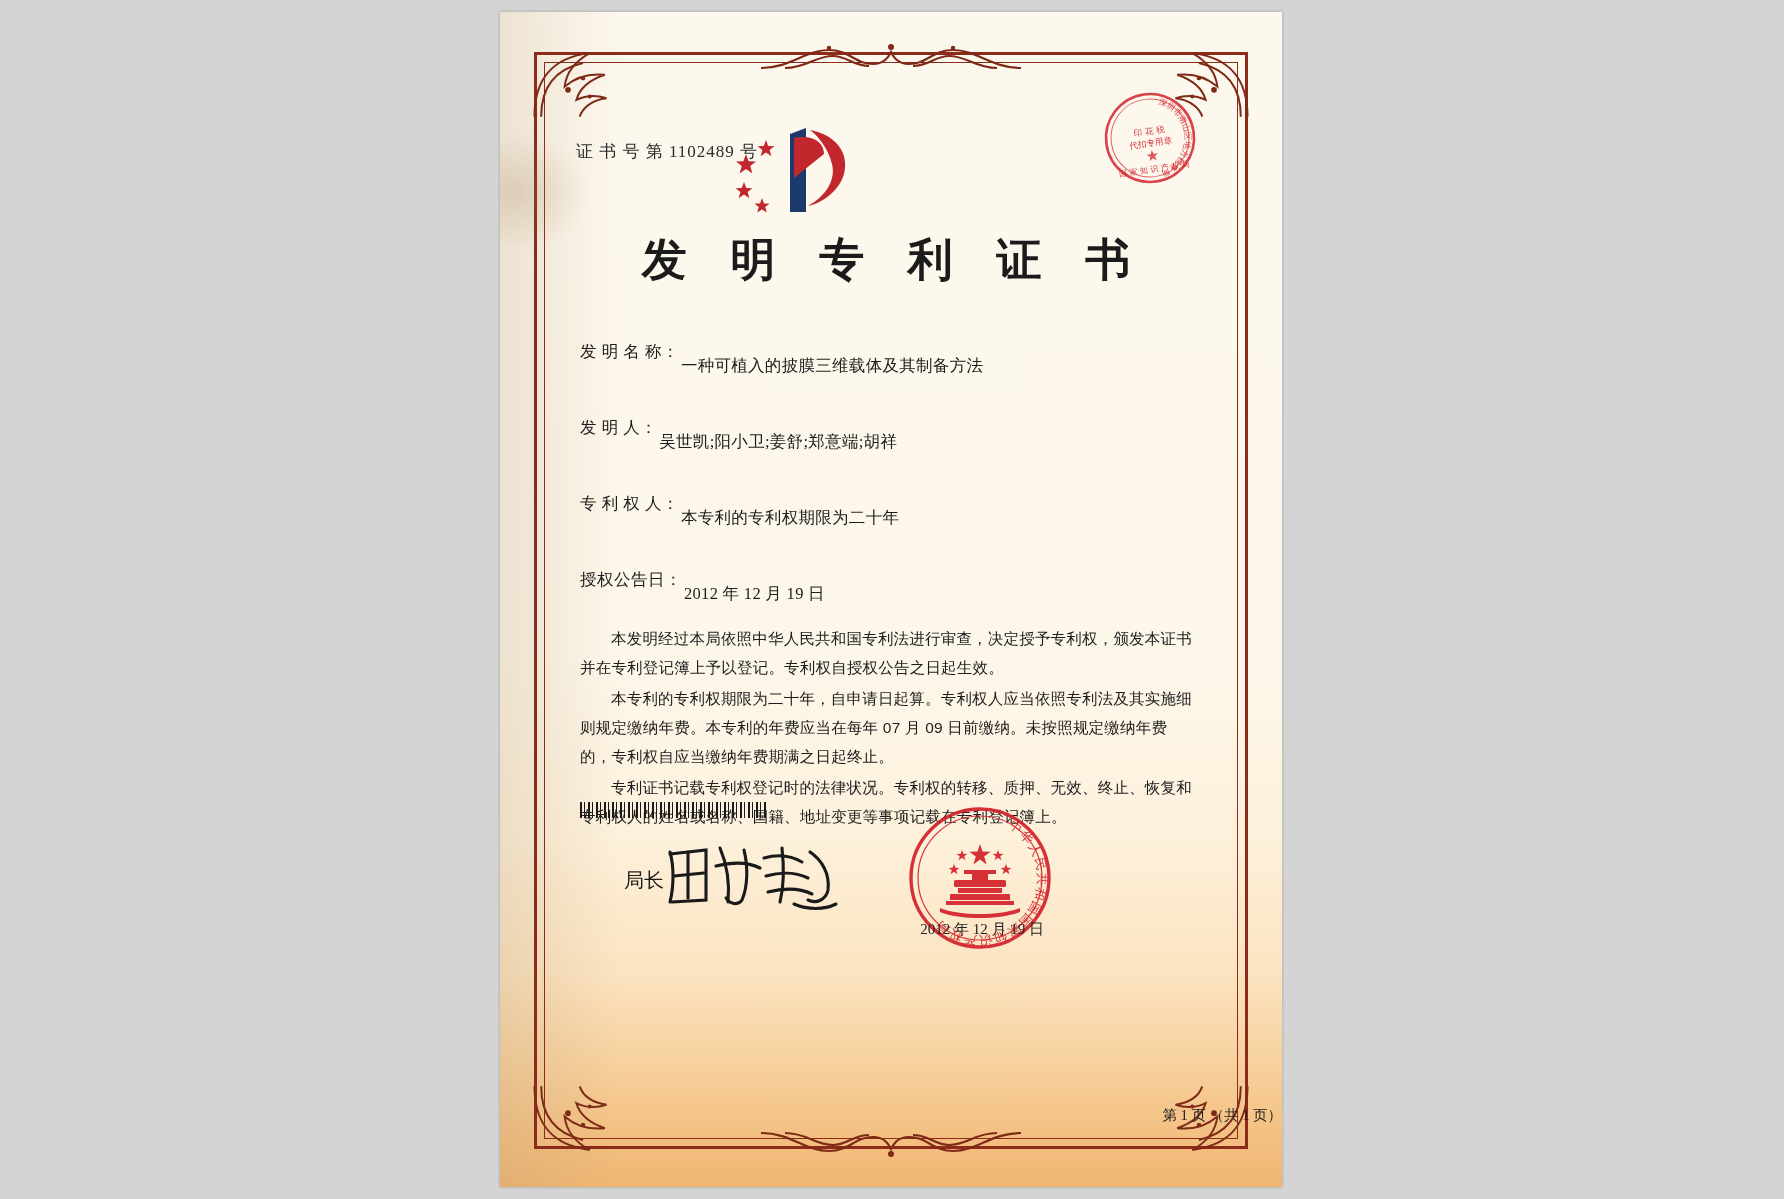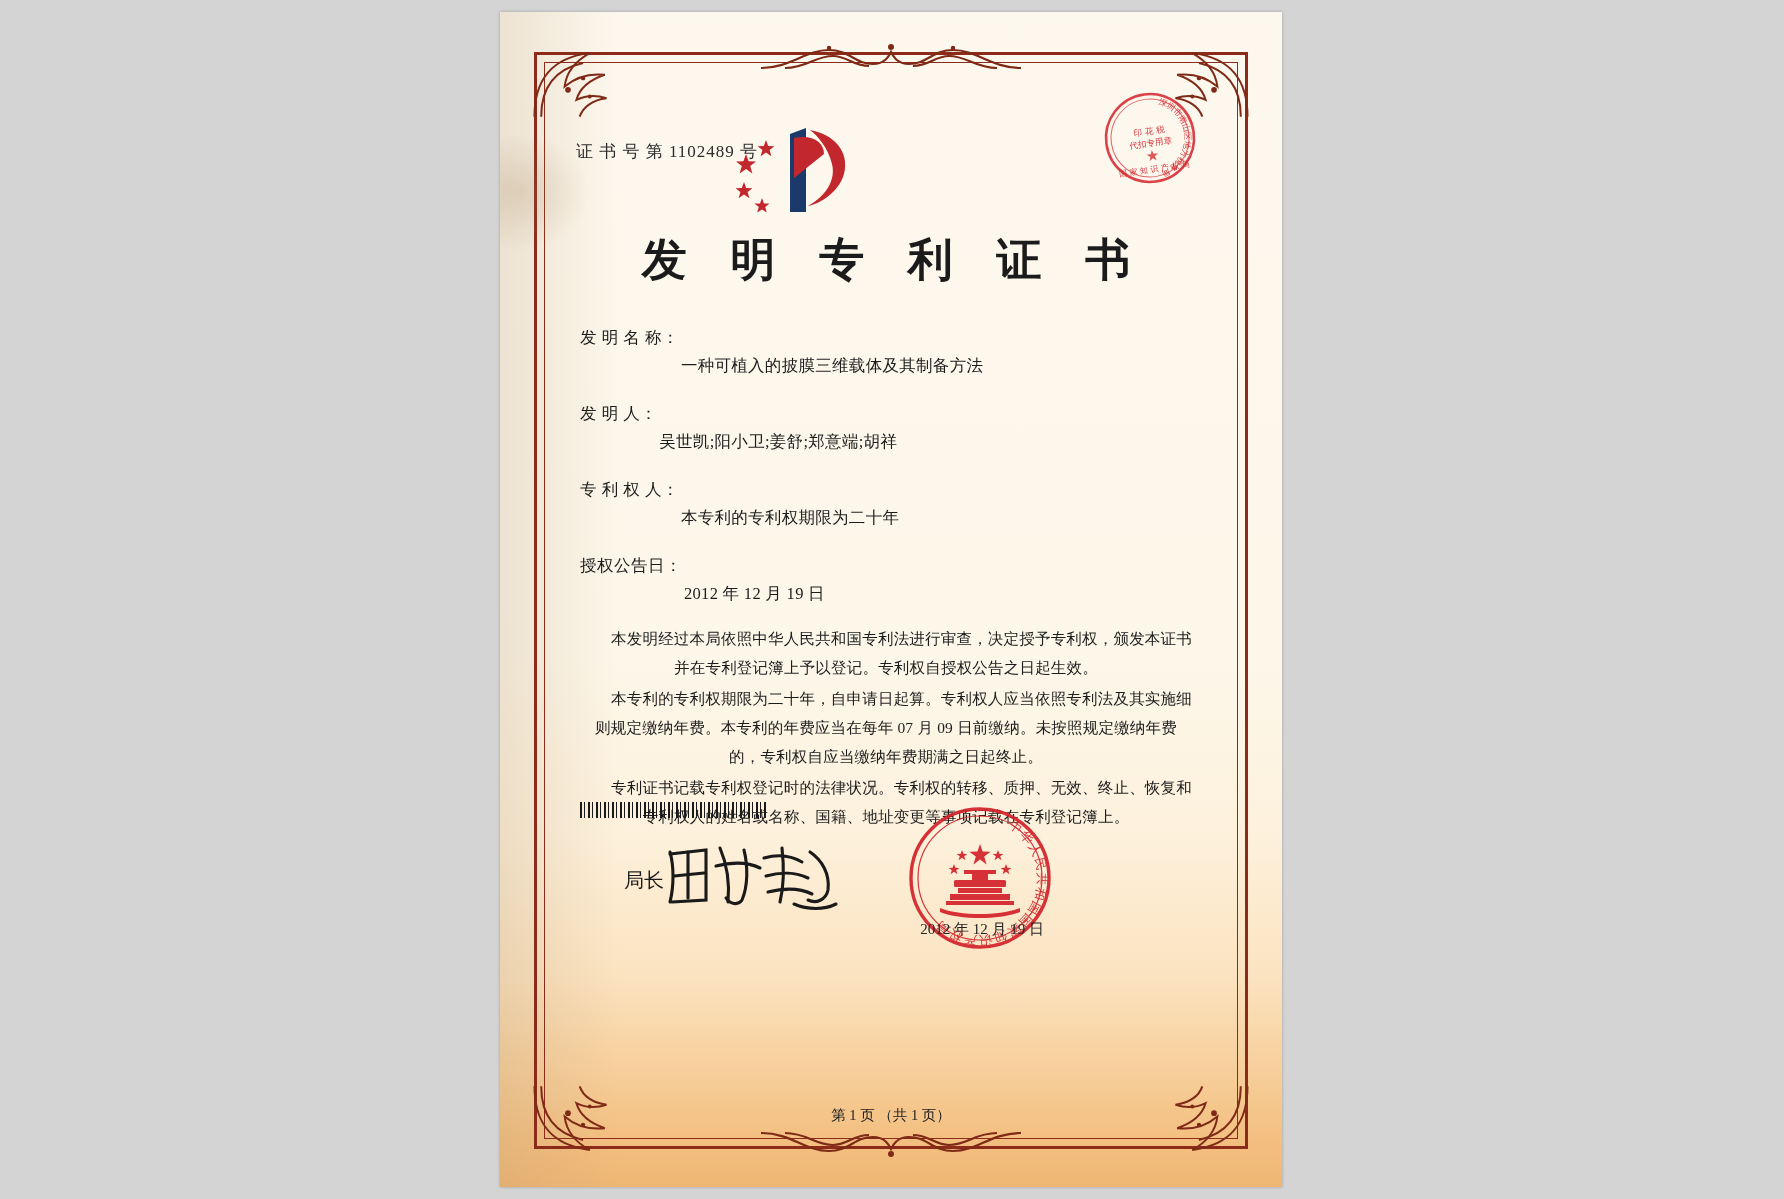--- a/index.html
+++ b/index.html
@@ -131,21 +131,21 @@
 
   
   .fields {
     position: absolute;
     left: 80px; top: 315px;
     width: 620px;
     color: #1c1c1c;
   }
   .field {
     display: flex;
-    align-items: flex-start;
+    align-items: center;
     margin-bottom: 26px;
     font-size: 16.5px;
   }
   .field .lab {
     white-space: nowrap;
     letter-spacing: 0.5px;
   }
   .field .val {
     margin-left: 2px;
     letter-spacing: 0.3px;
@@ -157,22 +157,21 @@
   }
 
   
   .body-text {
     position: absolute;
     left: 80px; top: 612px;
     width: 612px;
     font-size: 15.5px;
     line-height: 29px;
     color: #1c1c1c;
-    font-family: Liberation Serif, serif;
-    text-align: center;
+    font-family: Liberation Sans, sans-serif;
   }
   .body-text p {
     margin: 0 0 2px 0;
     text-indent: 2em;
     letter-spacing: 0.2px;
   }
 
   
   .barcode {
     position: absolute;
@@ -212,21 +211,21 @@
     width: 160px;
     text-align: center;
     font-size: 15px;
     color: #222;
   }
 
   
   .page-footer {
     position: absolute;
     left: 0; right: 0; bottom: 62px;
-    text-align: center;
+    text-align: right;
     font-size: 14.5px;
     color: #1c1c1c;
   }
 </style>
 </head>
 <body>
 
 <div id="stage">
 
   <div id="paper">

